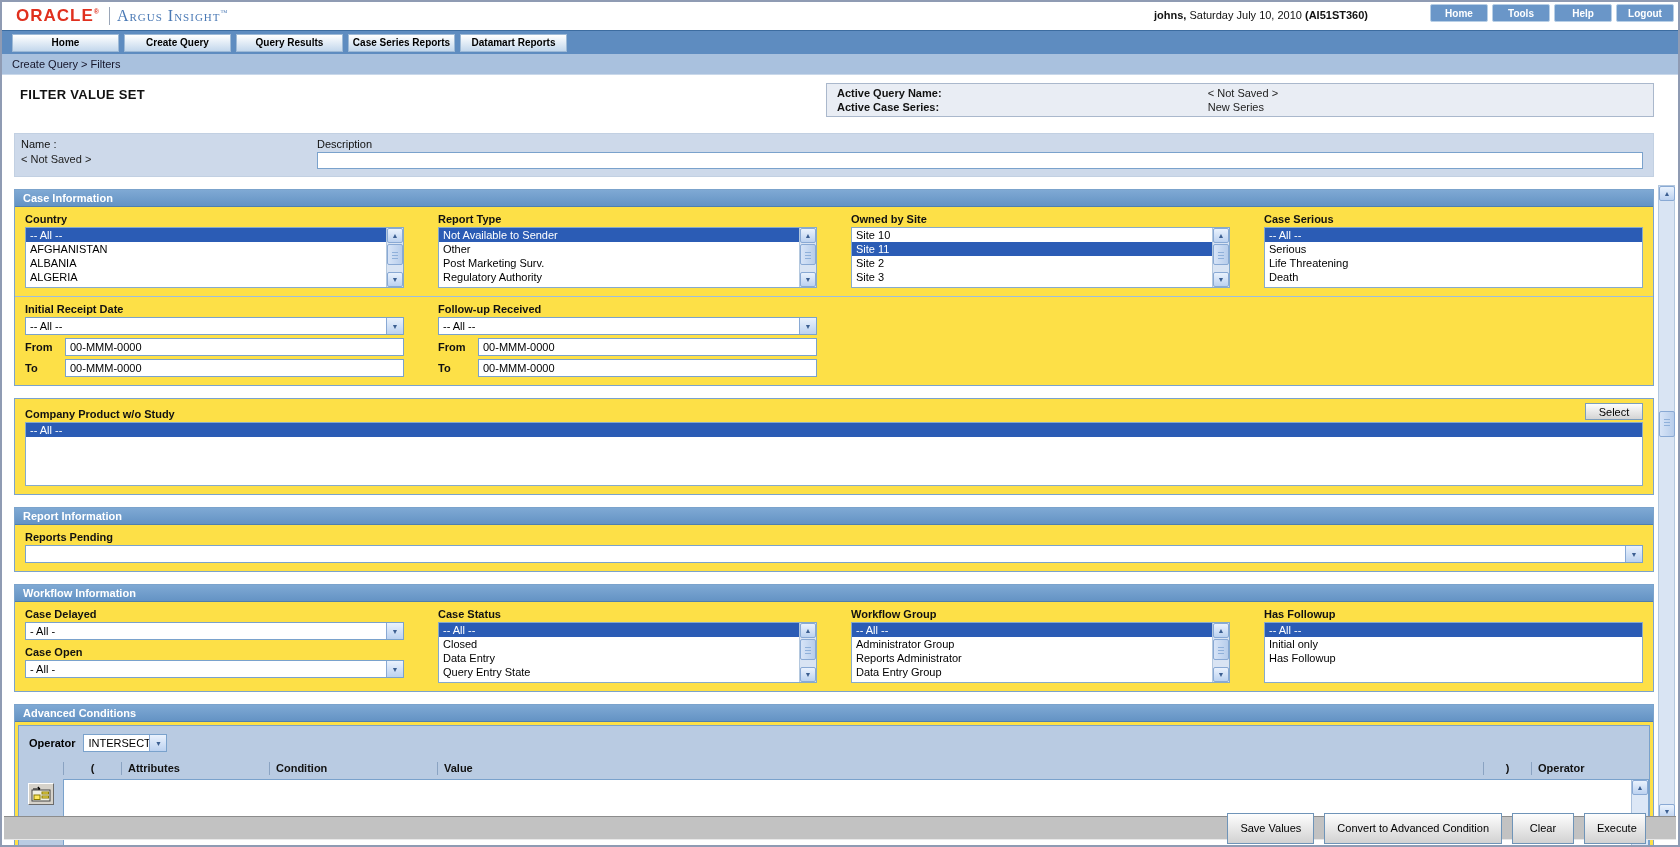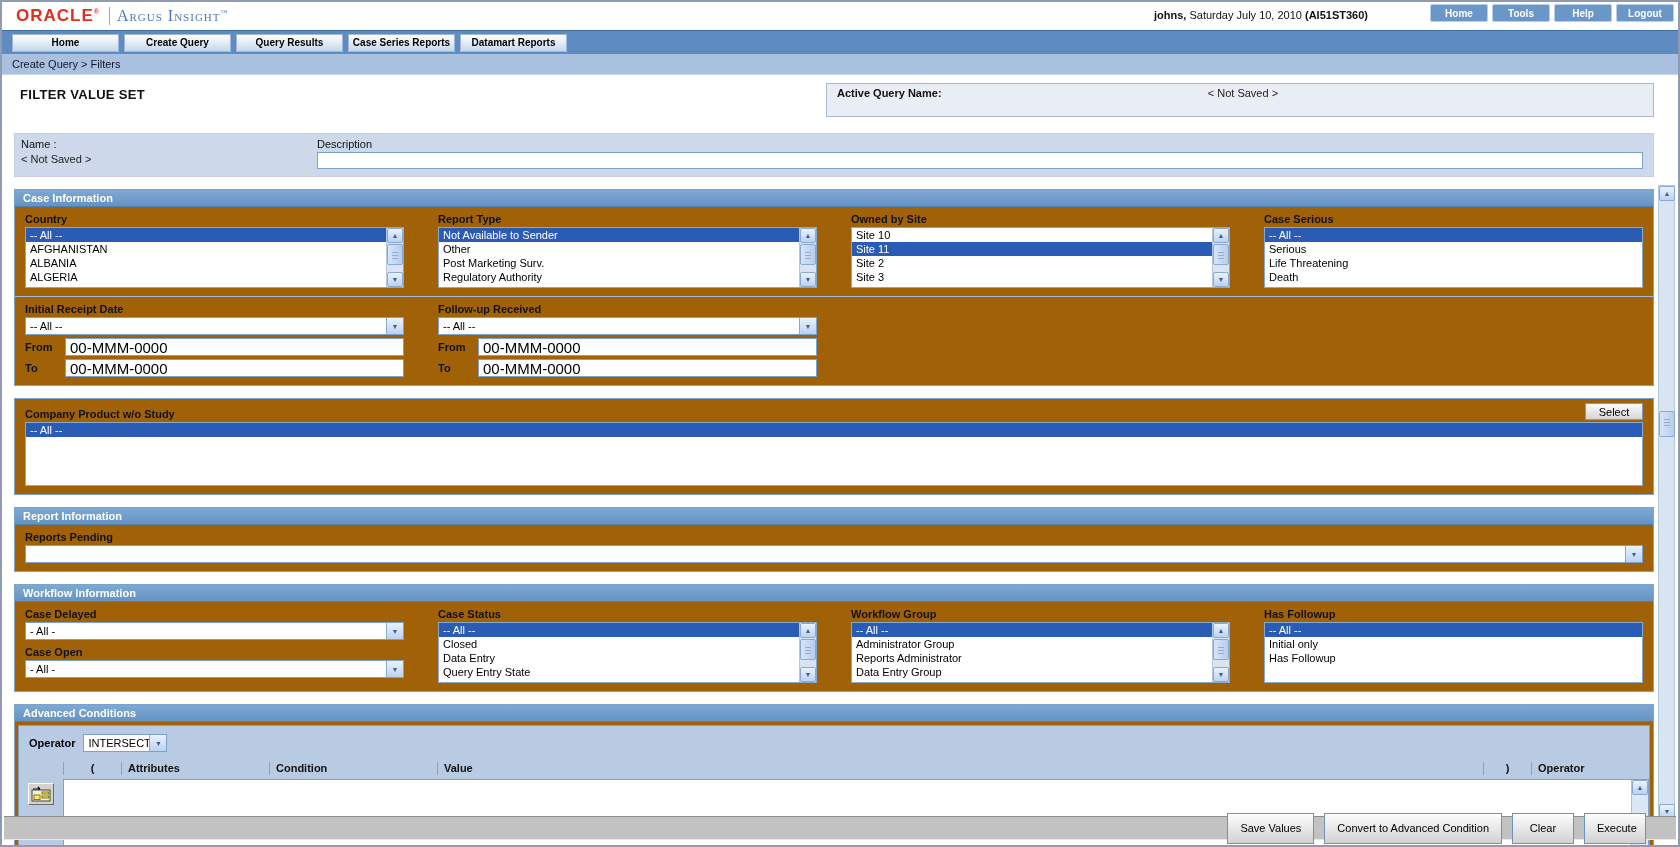--- a/index.html
+++ b/index.html
@@ -32,21 +32,21 @@
   .ab-label { width:46%; font-weight:bold; color:#111; }
   .ab-value { color:#222; }
 
   .name-band { margin-top:14px; background:#cdd9ea; border:1px solid #c2d0e2; display:flex; padding:4px 10px 7px 6px; }
   .nb-left { width:296px; }
   .nb-label { font-size:11px; font-weight:normal; color:#111; }
   .nb-value { font-size:11px; color:#222; margin-top:3px; }
   .nb-right { flex:1; }
   .text-input { width:100%; height:17px; border:1px solid #7aa2cc; background:#fff; font-family:"Liberation Sans",sans-serif; font-size:11px; padding:0 3px; margin-top:2px; }
 
-  .section { margin-top:12px; border:1px solid #7ba3cc; background:#a16207; }
+  .section { margin-top:12px; border:1px solid #7ba3cc; background:#fde047; }
   .sec-header { height:17px; background:linear-gradient(#7fa9d4,#6493c4); border-bottom:1px solid #4f7fae; color:#fff; font-size:11px; font-weight:bold; display:flex; align-items:center; padding-left:8px; }
   .sec-body { padding:6px 10px 8px 10px; }
   .grid4 { display:grid; grid-template-columns:repeat(4,1fr); column-gap:34px; }
   .field-label { font-size:11px; font-weight:bold; color:#111; margin-bottom:2px; }
 
   
   .listbox { border:1px solid #86aacb; background:#fff; height:61px; display:flex; }
   .lb-options { flex:1; overflow:hidden; }
   .lb-option { font-size:11px; line-height:14px; height:14px; padding:0 4px; color:#000; white-space:nowrap; cursor:default; }
   .lb-option.selected { background:#2b5cb5; color:#fff; }
@@ -58,21 +58,21 @@
       background:repeating-linear-gradient(#8fb0da 0 1px, transparent 1px 3px); }
 
   
   .combo { height:18px; border:1px solid #7aa2cc; background:#fff; display:flex; cursor:pointer; }
   .combo-value { flex:1; font-size:11px; line-height:16px; padding:0 4px; color:#000; white-space:nowrap; overflow:hidden; }
   .combo-btn { width:17px; background:linear-gradient(#eaf2fd,#bcd2f0); border-left:1px solid #89a9d4; color:#3c5f92; font-size:7px; display:flex; align-items:center; justify-content:center; }
 
   .case-divider { border-top:1px solid #9dbede; margin:8px -10px 6px -10px; }
   .date-row { display:flex; align-items:center; margin-top:3px; }
   .date-label { width:40px; font-size:11px; font-weight:bold; color:#111; }
-  .date-input { flex:1; height:17px; border:1px solid #7aa2cc; font-family:"Liberation Sans",sans-serif; font-size:15px; padding:8px 4px; }
+  .date-input { flex:1; height:17px; border:1px solid #7aa2cc; font-family:"Liberation Sans",sans-serif; font-size:11px; padding:8px 4px; }
 
   .prod-row { display:flex; align-items:flex-end; margin-bottom:2px; }
   .select-btn { margin-left:auto; width:58px; height:17px; background:linear-gradient(#fdfdfd,#d4d4d4); border:1px solid #7b9ebd; font-size:11px; font-family:"Liberation Sans",sans-serif; cursor:pointer; }
   .big-listbox { height:64px; }
 
   .stack-gap { margin-top:6px; }
 
   
   .adv-panel { margin:3px; border:1px solid #7aa2cc; background:#b9cbe2; padding-bottom:0; }
   .op-row { display:flex; align-items:center; gap:8px; padding:8px 0 8px 10px; }
@@ -128,20 +128,24 @@
   <div class="breadcrumb">Create Query  &gt;  Filters</div>
 
   <div class="content">
 
     <div class="title-row">
       <div class="page-title">FILTER VALUE SET</div>
       <div class="active-box">
         <div class="ab-row">
           <span class="ab-label">Active Query Name:</span>
           <span class="ab-value">&lt; Not Saved &gt;</span>
+        </div>
+        <div class="ab-row">
+          <span class="ab-label">Active Case Series:</span>
+          <span class="ab-value">New Series</span>
         </div>
       </div>
     </div>
 
     <div class="name-band">
       <div class="nb-left">
         <div class="nb-label">Name :</div>
         <div class="nb-value">&lt; Not Saved &gt;</div>
       </div>
       <div class="nb-right">

